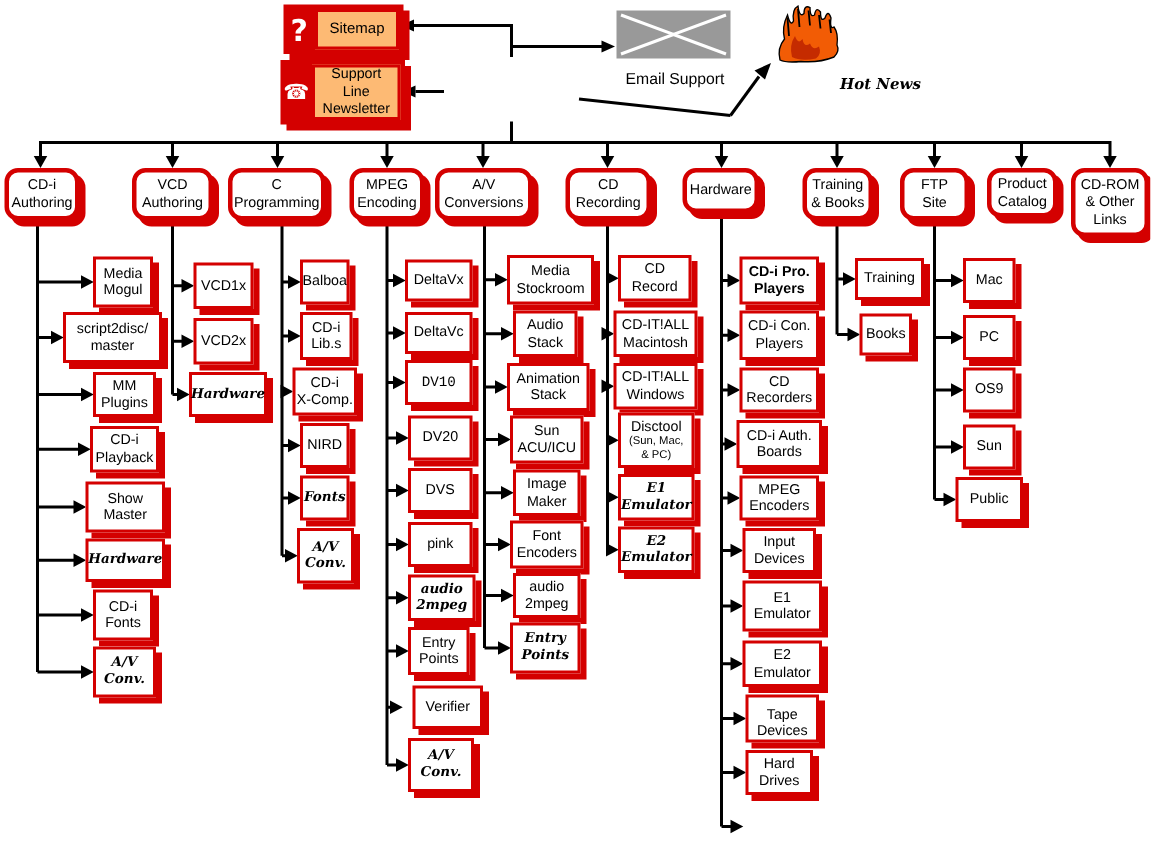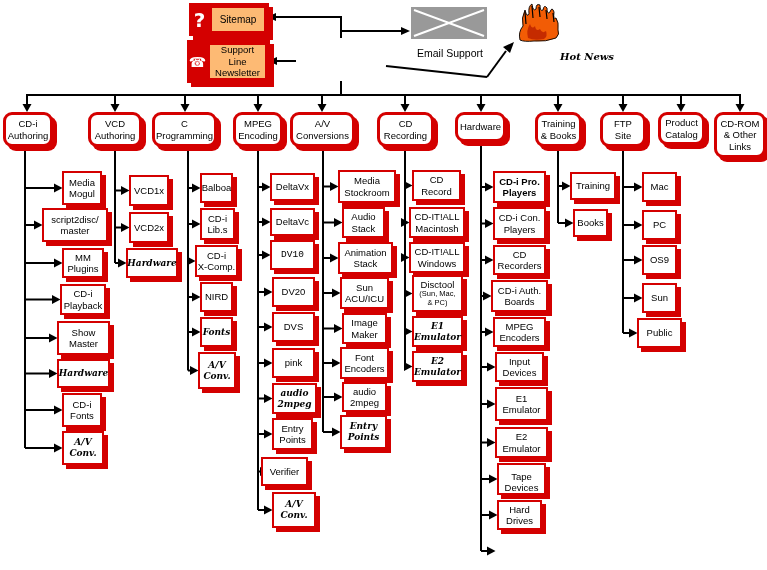--- a/index.html
+++ b/index.html
@@ -335,21 +335,21 @@
       <span>pink</span>
     </div>
     <div class="box italic" style="left: 272px; top: 383px; width: 45px; height: 31px;">
       <span>audio</span>
       <span>2mpeg</span>
     </div>
     <div class="box" style="left: 272px; top: 418px; width: 41px; height: 32px;">
       <span>Entry</span>
       <span>Points</span>
     </div>
-    <div class="box" style="left: 261px; top: 457px; width: 47px; height: 29px;">
+    <div class="box" style="left: 275px; top: 457px; width: 47px; height: 29px;">
       <span>Verifier</span>
     </div>
     <div class="box italic" style="left: 272px; top: 492px; width: 44px; height: 36px;">
       <span>A/V</span>
       <span>Conv.</span>
     </div>
     <div class="box header" style="left: 290px; top: 112px; width: 65px; height: 35px;">
       <span>A/V</span>
       <span>Conversions</span>
     </div>

